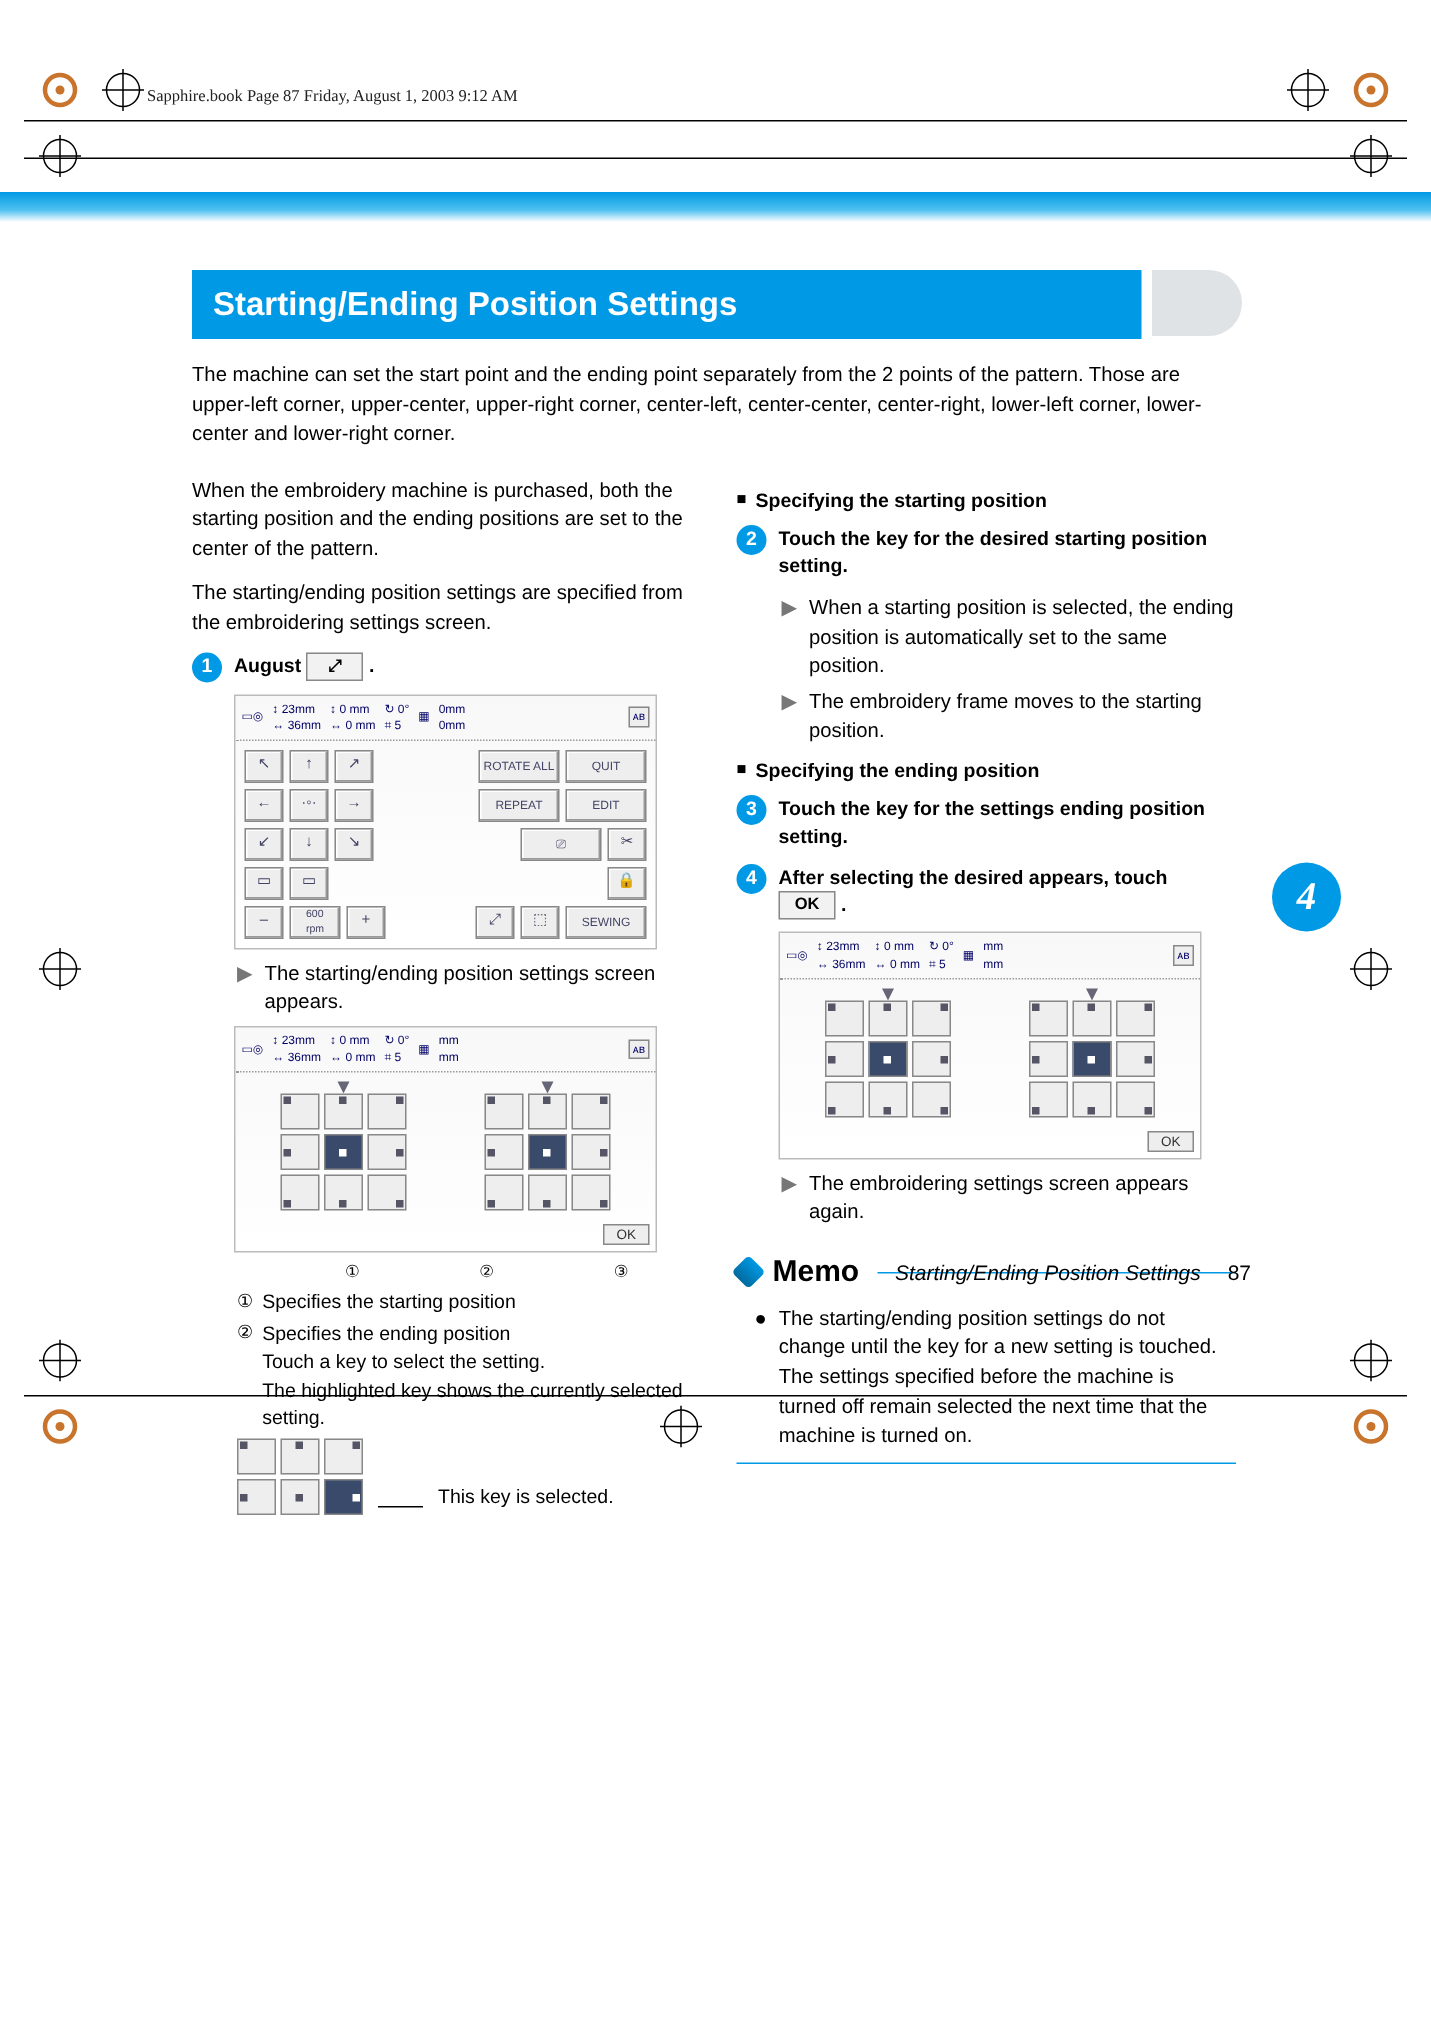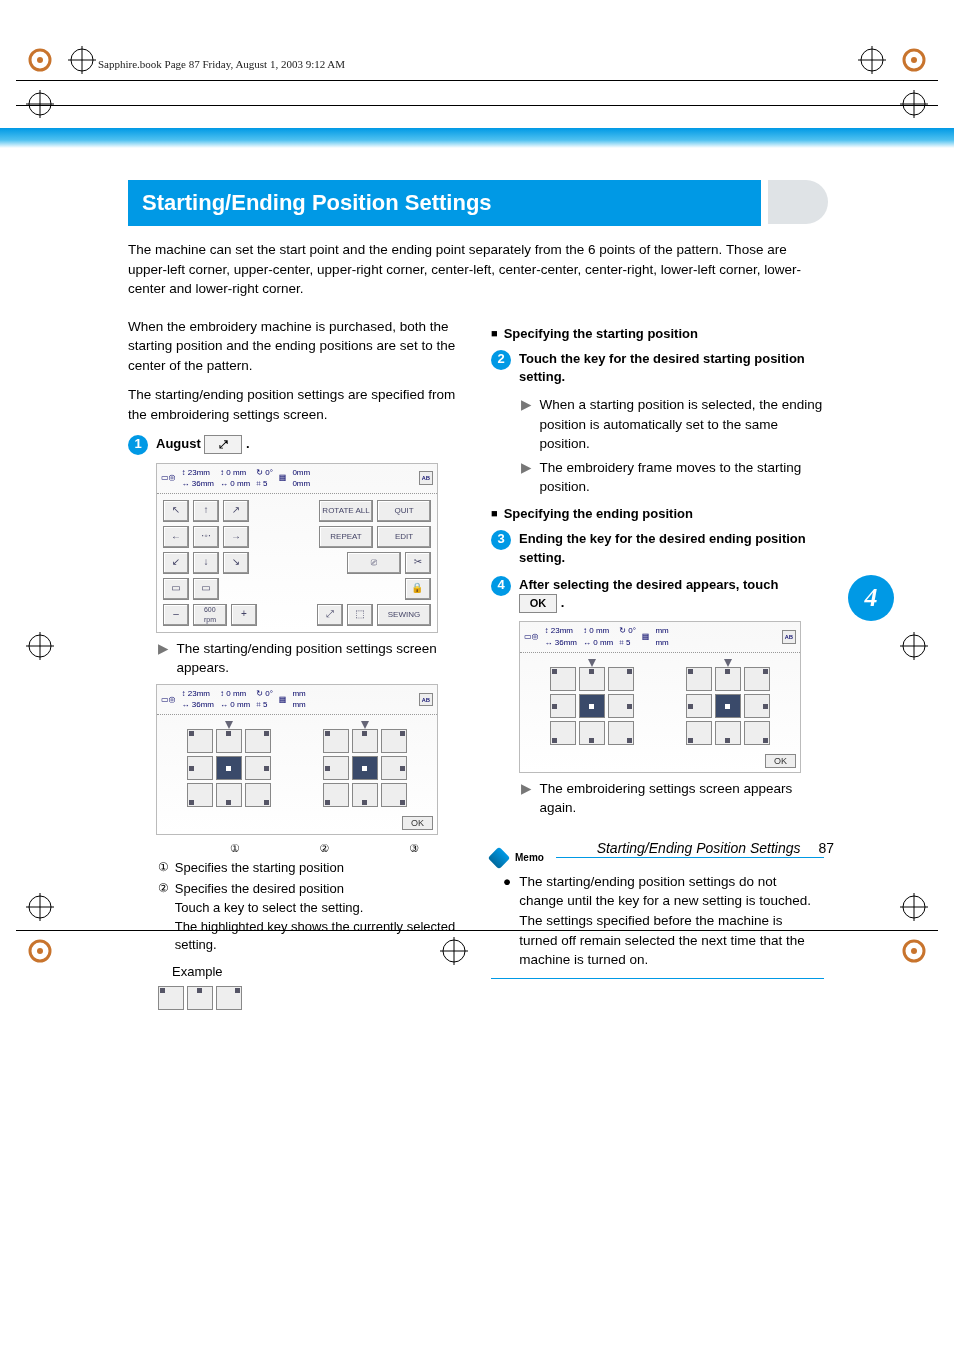--- a/index.html
+++ b/index.html
@@ -184,22 +184,22 @@
     gap:6px;
   }
   .circ-num {
     font-size: 12px;
   }
   .memo-head {
     display:flex;
     align-items:center;
     gap:8px;
     font-weight:bold;
-    font-size: 10px;
-    margin-top: 32px;
+    font-size: 20px;
+    margin-top: 16px;
   }
   .memo-icon {
     width:16px;height:16px; border-radius:3px;
     background: linear-gradient(#0099e5,#006a9e);
     transform: rotate(45deg);
   }
   .memo-rule { flex:1; border-top:1px solid #0099e5; margin-left:4px; }
   .memo-bullet {
     display:flex; gap:8px; margin:6px 0 0 12px; font-size:13.5px;
   }
@@ -325,21 +325,21 @@
   <div class="blue-bar"></div>
 
   <div class="content">
 
     <div class="section-wrap">
       <div class="section-header">Starting/Ending Position Settings</div>
       <div class="section-corner"></div>
     </div>
 
     <div class="intro">
-      <div>The machine can set the start point and the ending point separately from the 6 points of the pattern. Those are upper-left corner, upper-center, upper-right corner, center-left, center-center, center-right, lower-left corner, lower-center and lower-right corner.</div>
+      <div>The machine can set the start point and the ending point separately from the 2 points of the pattern. Those are upper-left corner, upper-center, upper-right corner, center-left, center-center, center-right, lower-left corner, lower-center and lower-right corner.</div>
     </div>
 
     <div class="columns">
 
       <div class="col">
         <p>When the embroidery machine is purchased, both the starting position and the ending positions are set to the center of the pattern.</p>
         <p>The starting/ending position settings are specified from the embroidering settings screen.</p>
 
         <div class="step">
           <div class="step-num">1</div>
@@ -495,27 +495,26 @@
           <span>③</span>
         </div>
 
         <div class="callout">
             <span class="circ-num">①</span>
             <span>Specifies the starting position</span>
           </div>
         <div class="callout">
             <span class="circ-num">②</span>
           <span>
-            <span>Specifies the desired position</span><br>
+            <span>Specifies the ending position</span><br>
             <span>Touch a key to select the setting.</span><br>
             <span>The highlighted key shows the currently selected setting.</span>
           </span>
         </div>
 
-        <div style="margin:8px 0 2px 44px;font-size:13px">Example</div>
         <div class="callout-fig">
           <div class="grid9">
             <div class="g9">
                 <div class="d" style="top:1px;left:1px"></div>
               </div>
             <div class="g9">
                 <div class="d" style="top:1px;left:9px"></div>
               </div>
             <div class="g9">
                 <div class="d" style="top:1px;right:1px"></div>
@@ -569,21 +568,21 @@
             <span>The embroidery frame moves to the starting position.</span>
           </div>
 
         <div class="subhead">
             <span class="black-sq">■</span>
             <span>Specifying the ending position</span>
           </div>
 
         <div class="step">
           <div class="step-num">3</div>
-          <div class="step-text">Ending the key for the desired ending position setting.</div>
+          <div class="step-text">Touch the key for the settings ending position setting.</div>
         </div>
 
         <div class="step">
           <div class="step-num">4</div>
           <div class="step-text">
             <span>After selecting the desired appears, touch</span><br>
             <span class="key-box">OK</span>
             <span>.</span>
           </div>
         </div>

